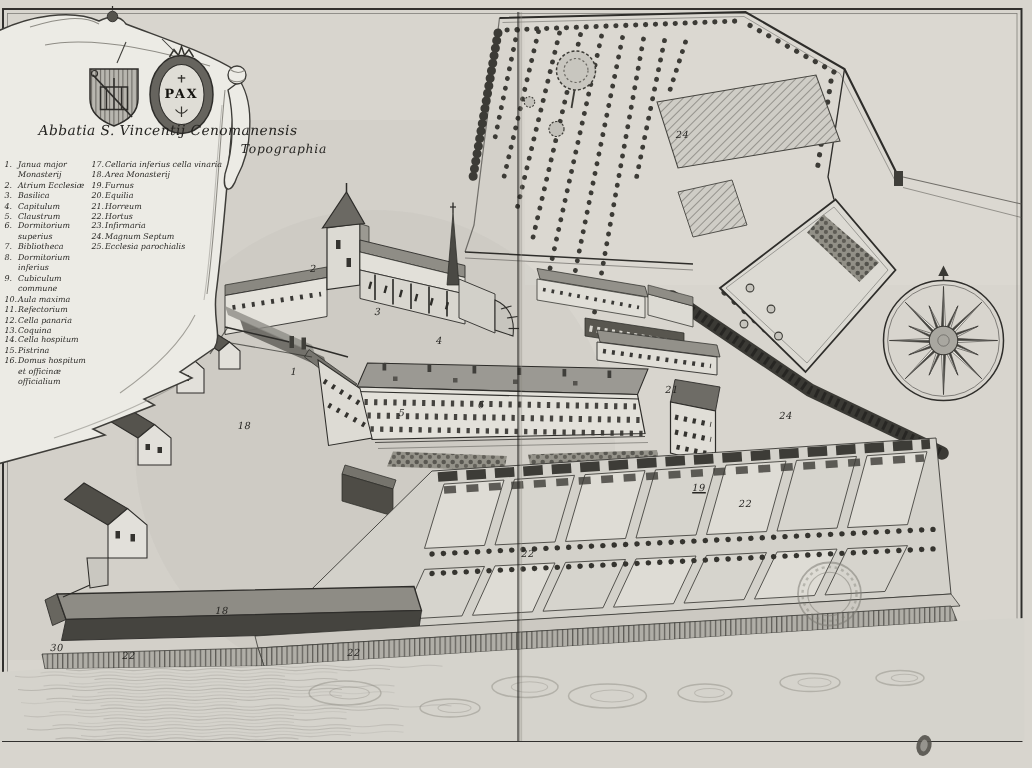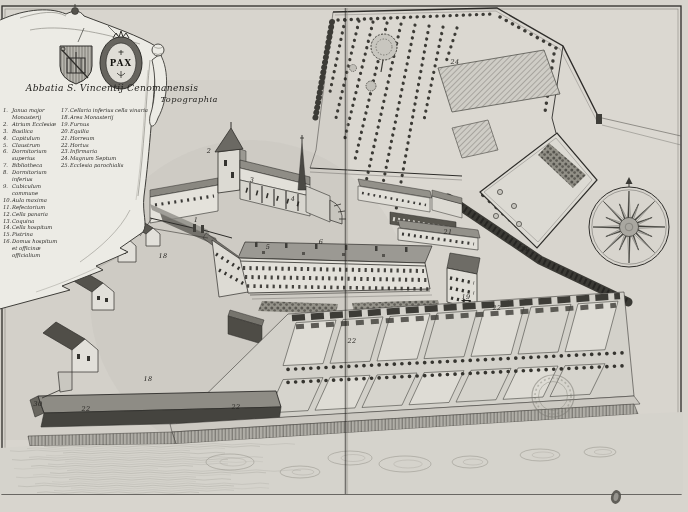--- a/index.html
+++ b/index.html
@@ -14,21 +14,21 @@
   .pax{position:absolute;left:104px;top:58px;width:34px;text-align:center;
     font-size:8.5px;font-weight:bold;letter-spacing:1.2px;color:#14130f;}
   .legend-col{position:absolute;top:107px;font-style:italic;font-size:5.3px;
     line-height:6.9px;color:#2b2a27;}
   #legend-col1{left:3px;width:57px;}
   #legend-col2{left:61px;width:108px;}
   .legend-row{display:flex;}
   .legend-num{flex:0 0 9px;}
   .legend-label{flex:1;}
   .marker{position:absolute;transform:translate(-50%,-50%);font-style:italic;
-    font-size:6.5px;color:#262522;letter-spacing:.4px;white-space:nowrap;}
+    font-size:6.5px;color:#262522;letter-spacing:.4px;white-space:nowrap;margin-top:28px;}
 </style>
 </head>
 <body>
 
 <div class="stage">
 
 <svg width="688" height="512" viewBox="0 0 688 512">
 <defs>
   <pattern id="hv" width="3" height="6" patternUnits="userSpaceOnUse">
     <rect width="3" height="6" fill="#b8b6af"></rect>

